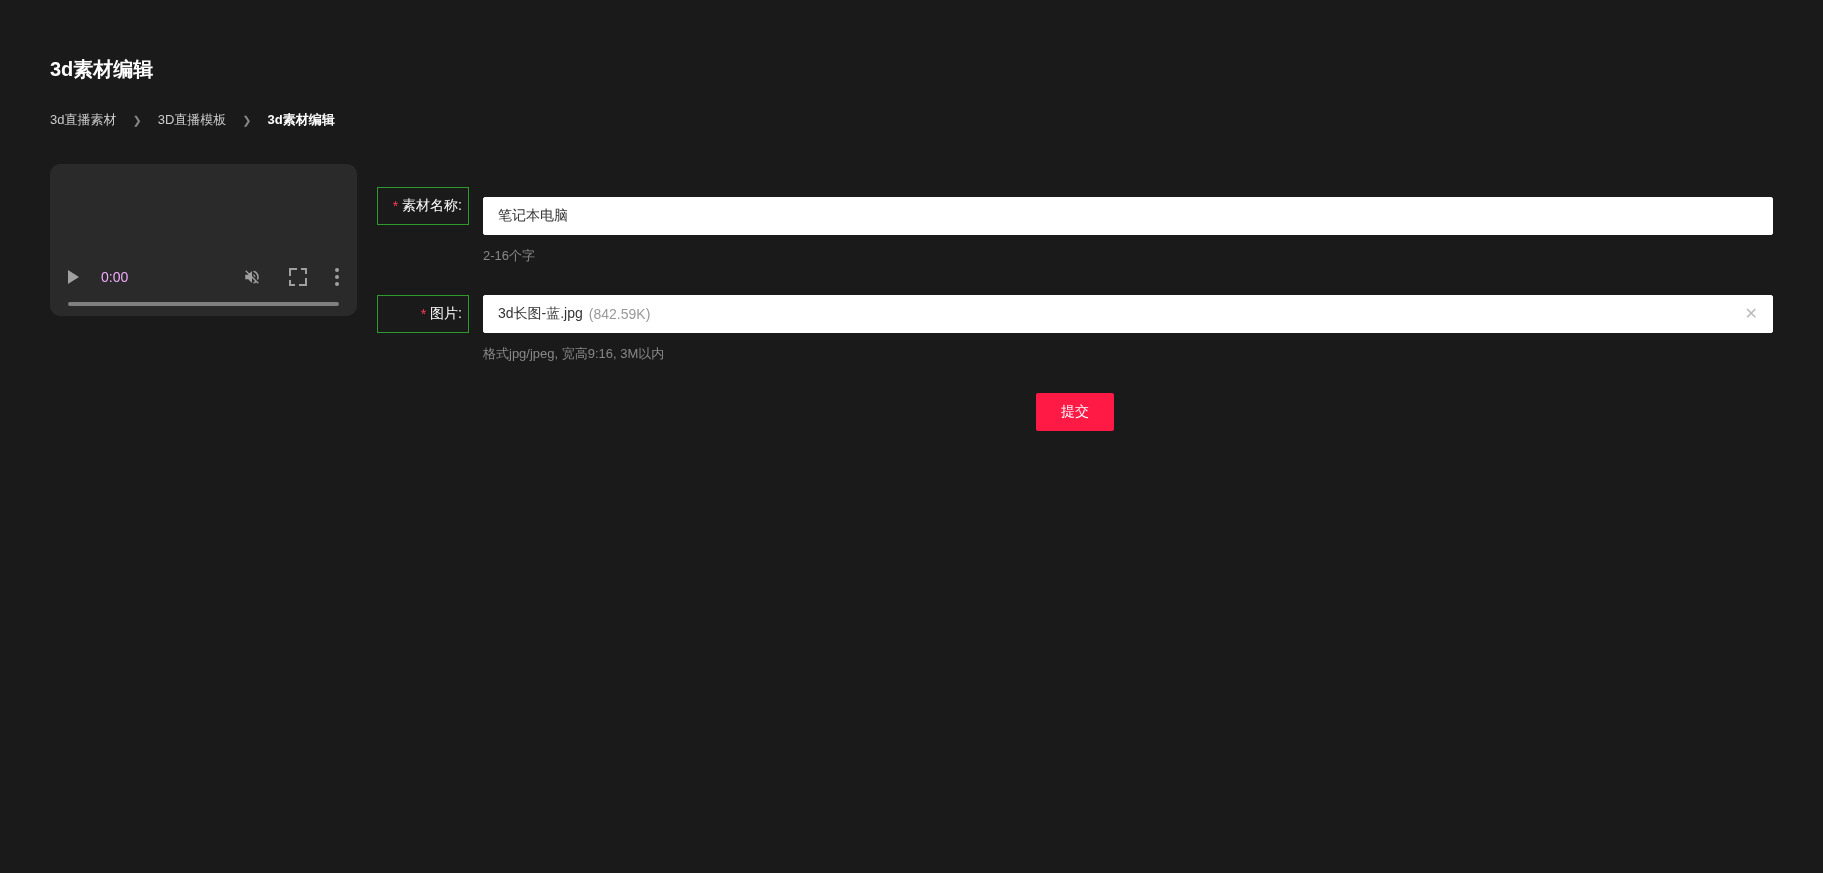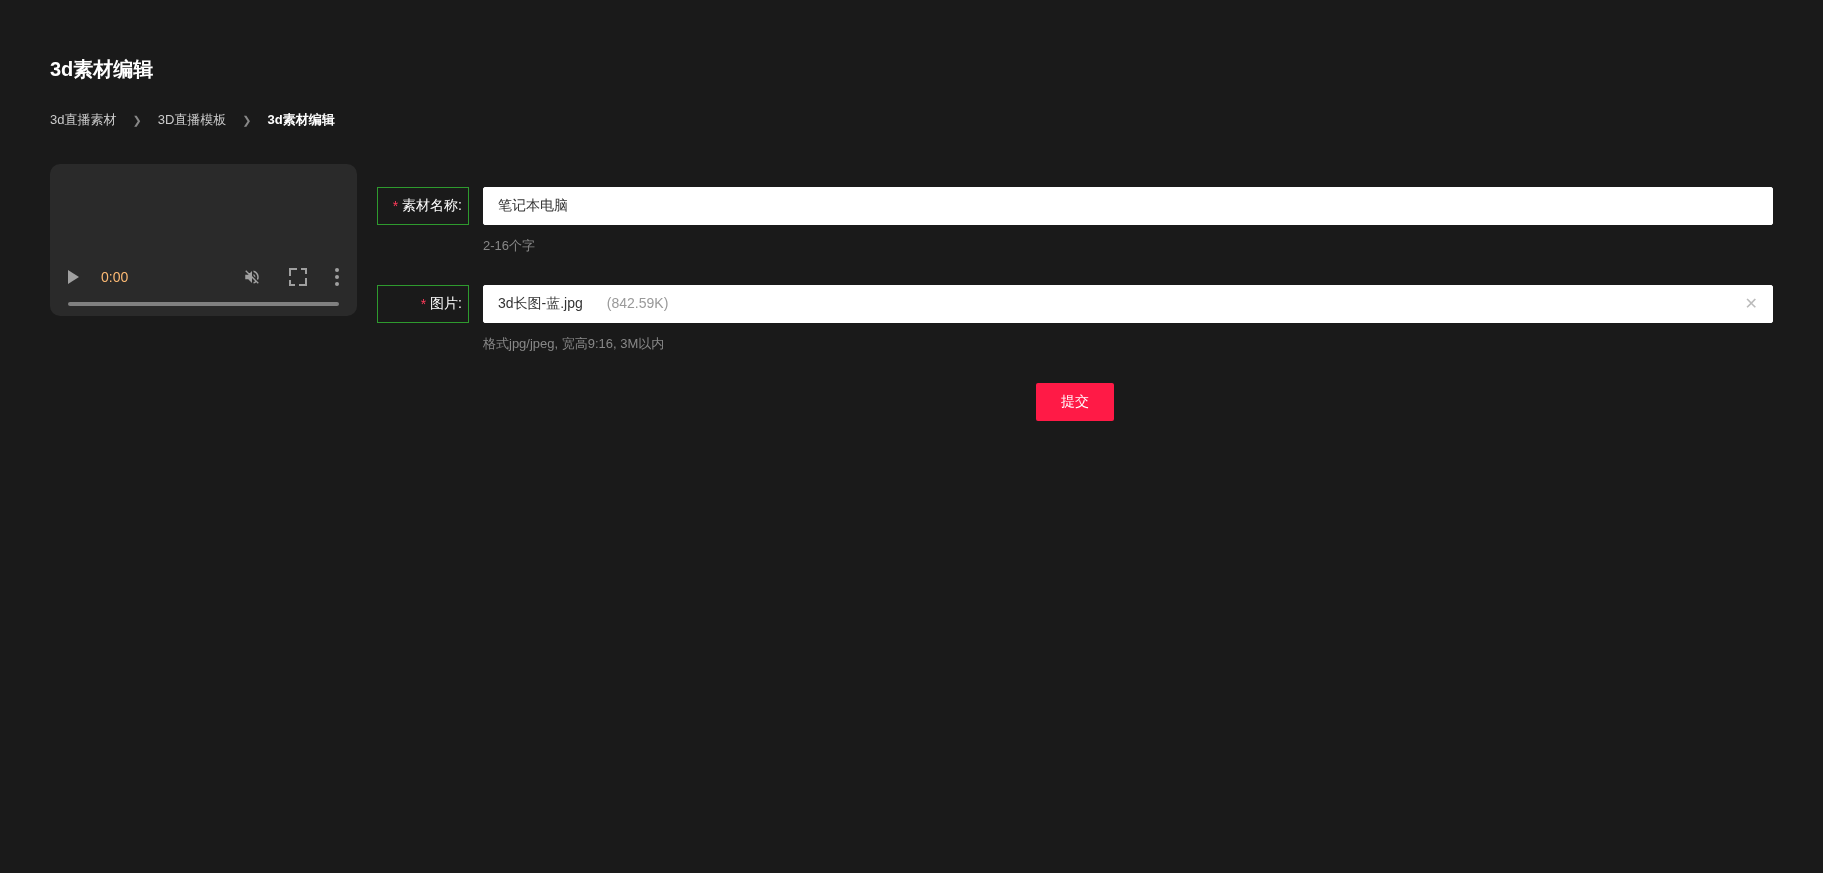--- a/index.html
+++ b/index.html
@@ -96,21 +96,21 @@
     
     .play-icon {
       width: 0;
       height: 0;
       border-left: 11px solid #a0a0a0;
       border-top: 7px solid transparent;
       border-bottom: 7px solid transparent;
     }
     
     .video-time {
-      color: #fdba74;
+      color: #f0abfc;
       font-size: 14px;
       font-weight: 500;
     }
     
     .mute-icon {
       width: 18px;
       height: 18px;
       position: relative;
     }
     
@@ -225,38 +225,39 @@
     .form-input {
       width: 100%;
       height: 38px;
       background: #ffffff;
       border: 1px solid #ffffff;
       border-radius: 2px;
       padding: 0 14px;
       font-size: 14px;
       color: #333333;
       outline: none;
+      margin-top: 10px;
     }
     
     .file-input-wrapper {
       width: 100%;
       height: 38px;
       background: #ffffff;
       border: 1px solid #ffffff;
       border-radius: 2px;
       padding: 0 14px;
       display: flex;
       align-items: center;
       justify-content: space-between;
     }
     
     .file-name-group {
       display: flex;
-      align-items: flex-start;
-      gap: 24px;
+      align-items: center;
+      gap: 6px;
     }
     
     .file-name {
       color: #333333;
       font-size: 14px;
     }
     
     .file-size {
       color: #999999;
       font-size: 14px;

